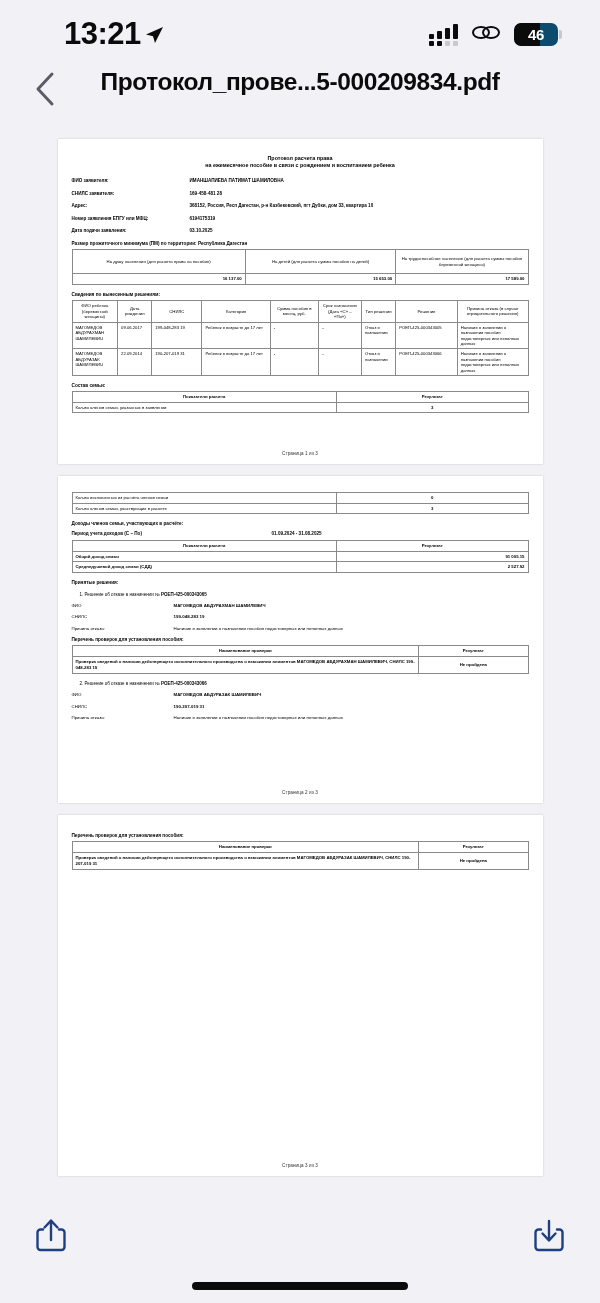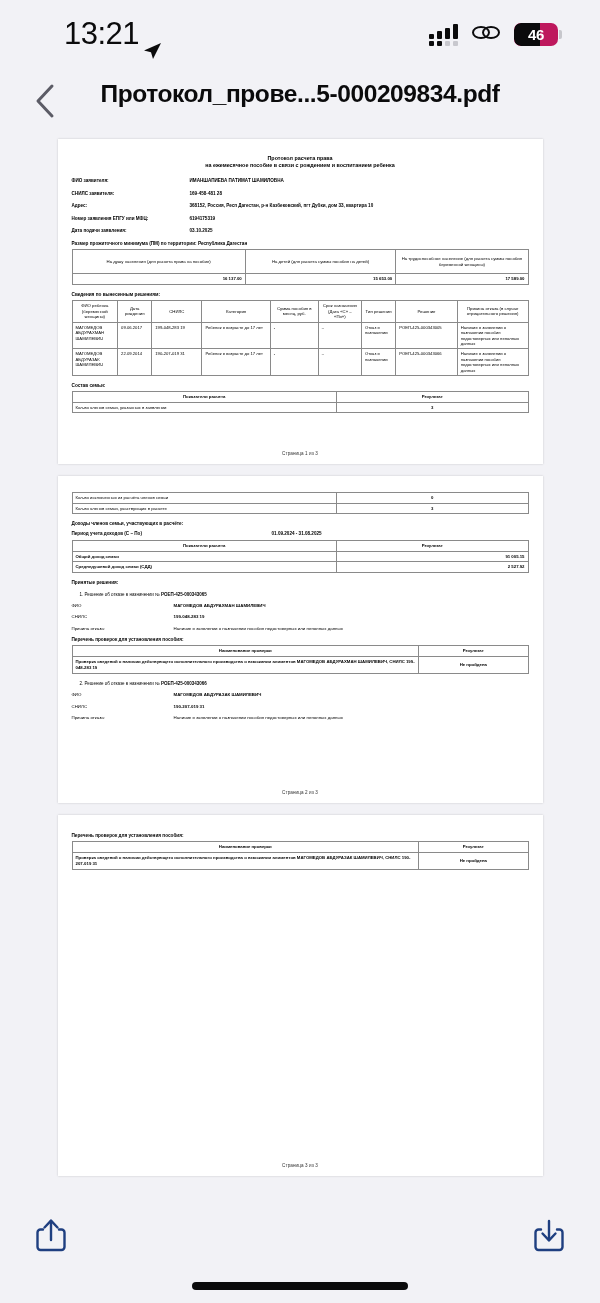--- a/index.html
+++ b/index.html
@@ -11,52 +11,52 @@
   }
   #root { position: relative; width: 600px; height: 1303px; overflow: hidden; background:#f2f2f6; }
 
   
   .statusbar {
     position: absolute; top: 0; left: 0; width: 600px; height: 68px;
     display: flex; align-items: center; justify-content: space-between;
     padding: 0 38px 0 64px;
   }
   .sb-time {
-    font-size: 31px; font-weight: 400; color: #0b0b0c; letter-spacing: -0.5px;
-    display: flex; align-items: flex-end; gap: 3px;
+    font-size: 31px; font-weight: 700; color: #0b0b0c; letter-spacing: -0.5px;
+    display: flex; align-items: flex-start; gap: 3px;
   }
   .sb-arrow { width: 20px; height: 20px; display:inline-block; position: relative; top: 1px;}
   .sb-right { display: flex; align-items: center; gap: 13px; }
   .sig { display: flex; align-items: flex-end; gap: 3px; height: 16px; }
   .sig i { display: block; width: 5px; background:#0b0b0c; border-radius: 1px; }
   .sig i:nth-child(1){height:5px;} .sig i:nth-child(2){height:8px;}
   .sig i:nth-child(3){height:11px;} .sig i:nth-child(4){height:15px;}
   .sig-row { display:flex; flex-direction:column; gap:2px; }
   .sig-dots { display:flex; gap:3px; }
   .sig-dots i { width:5px; height:5px; border-radius:1px; }
   .batt {
     position: relative; width: 44px; height: 23px; border-radius: 7px;
-    background: #be185d; display:flex; align-items:center; overflow:hidden;
+    background: #0c4a6e; display:flex; align-items:center; overflow:hidden;
   }
   .batt-fill {
     position:absolute; left:0; top:0; bottom:0; width:58%;
     background:#0b0b0c; border-radius: 7px 0 0 7px;
   }
   .batt-num {
     position: relative; z-index:2; width:100%; text-align:center;
     font-size: 15px; font-weight: 700; color:#fff; letter-spacing:-0.3px;
     line-height: 23px;
   }
   .batt-cap {
     width: 3px; height: 9px; background:#c7c7cc; border-radius:0 2px 2px 0; margin-left:1px;
   }
 
   
   .navbar {
-    position: absolute; top: 68px; left: 0; width: 600px; height: 66px;
+    position: absolute; top: 56px; left: 0; width: 600px; height: 66px;
   }
   .nav-back {
     position:absolute; left: 28px; top: 14px; width: 34px; height: 38px;
     display:flex; align-items:center; justify-content:center; cursor: pointer;
   }
   .nav-back svg { display:block; }
   .nav-title {
     text-align:center; font-size: 24.5px; font-weight: 700; color:#0b0b0c;
     letter-spacing: -0.4px; line-height: 30px; padding-top: 11px;
   }

